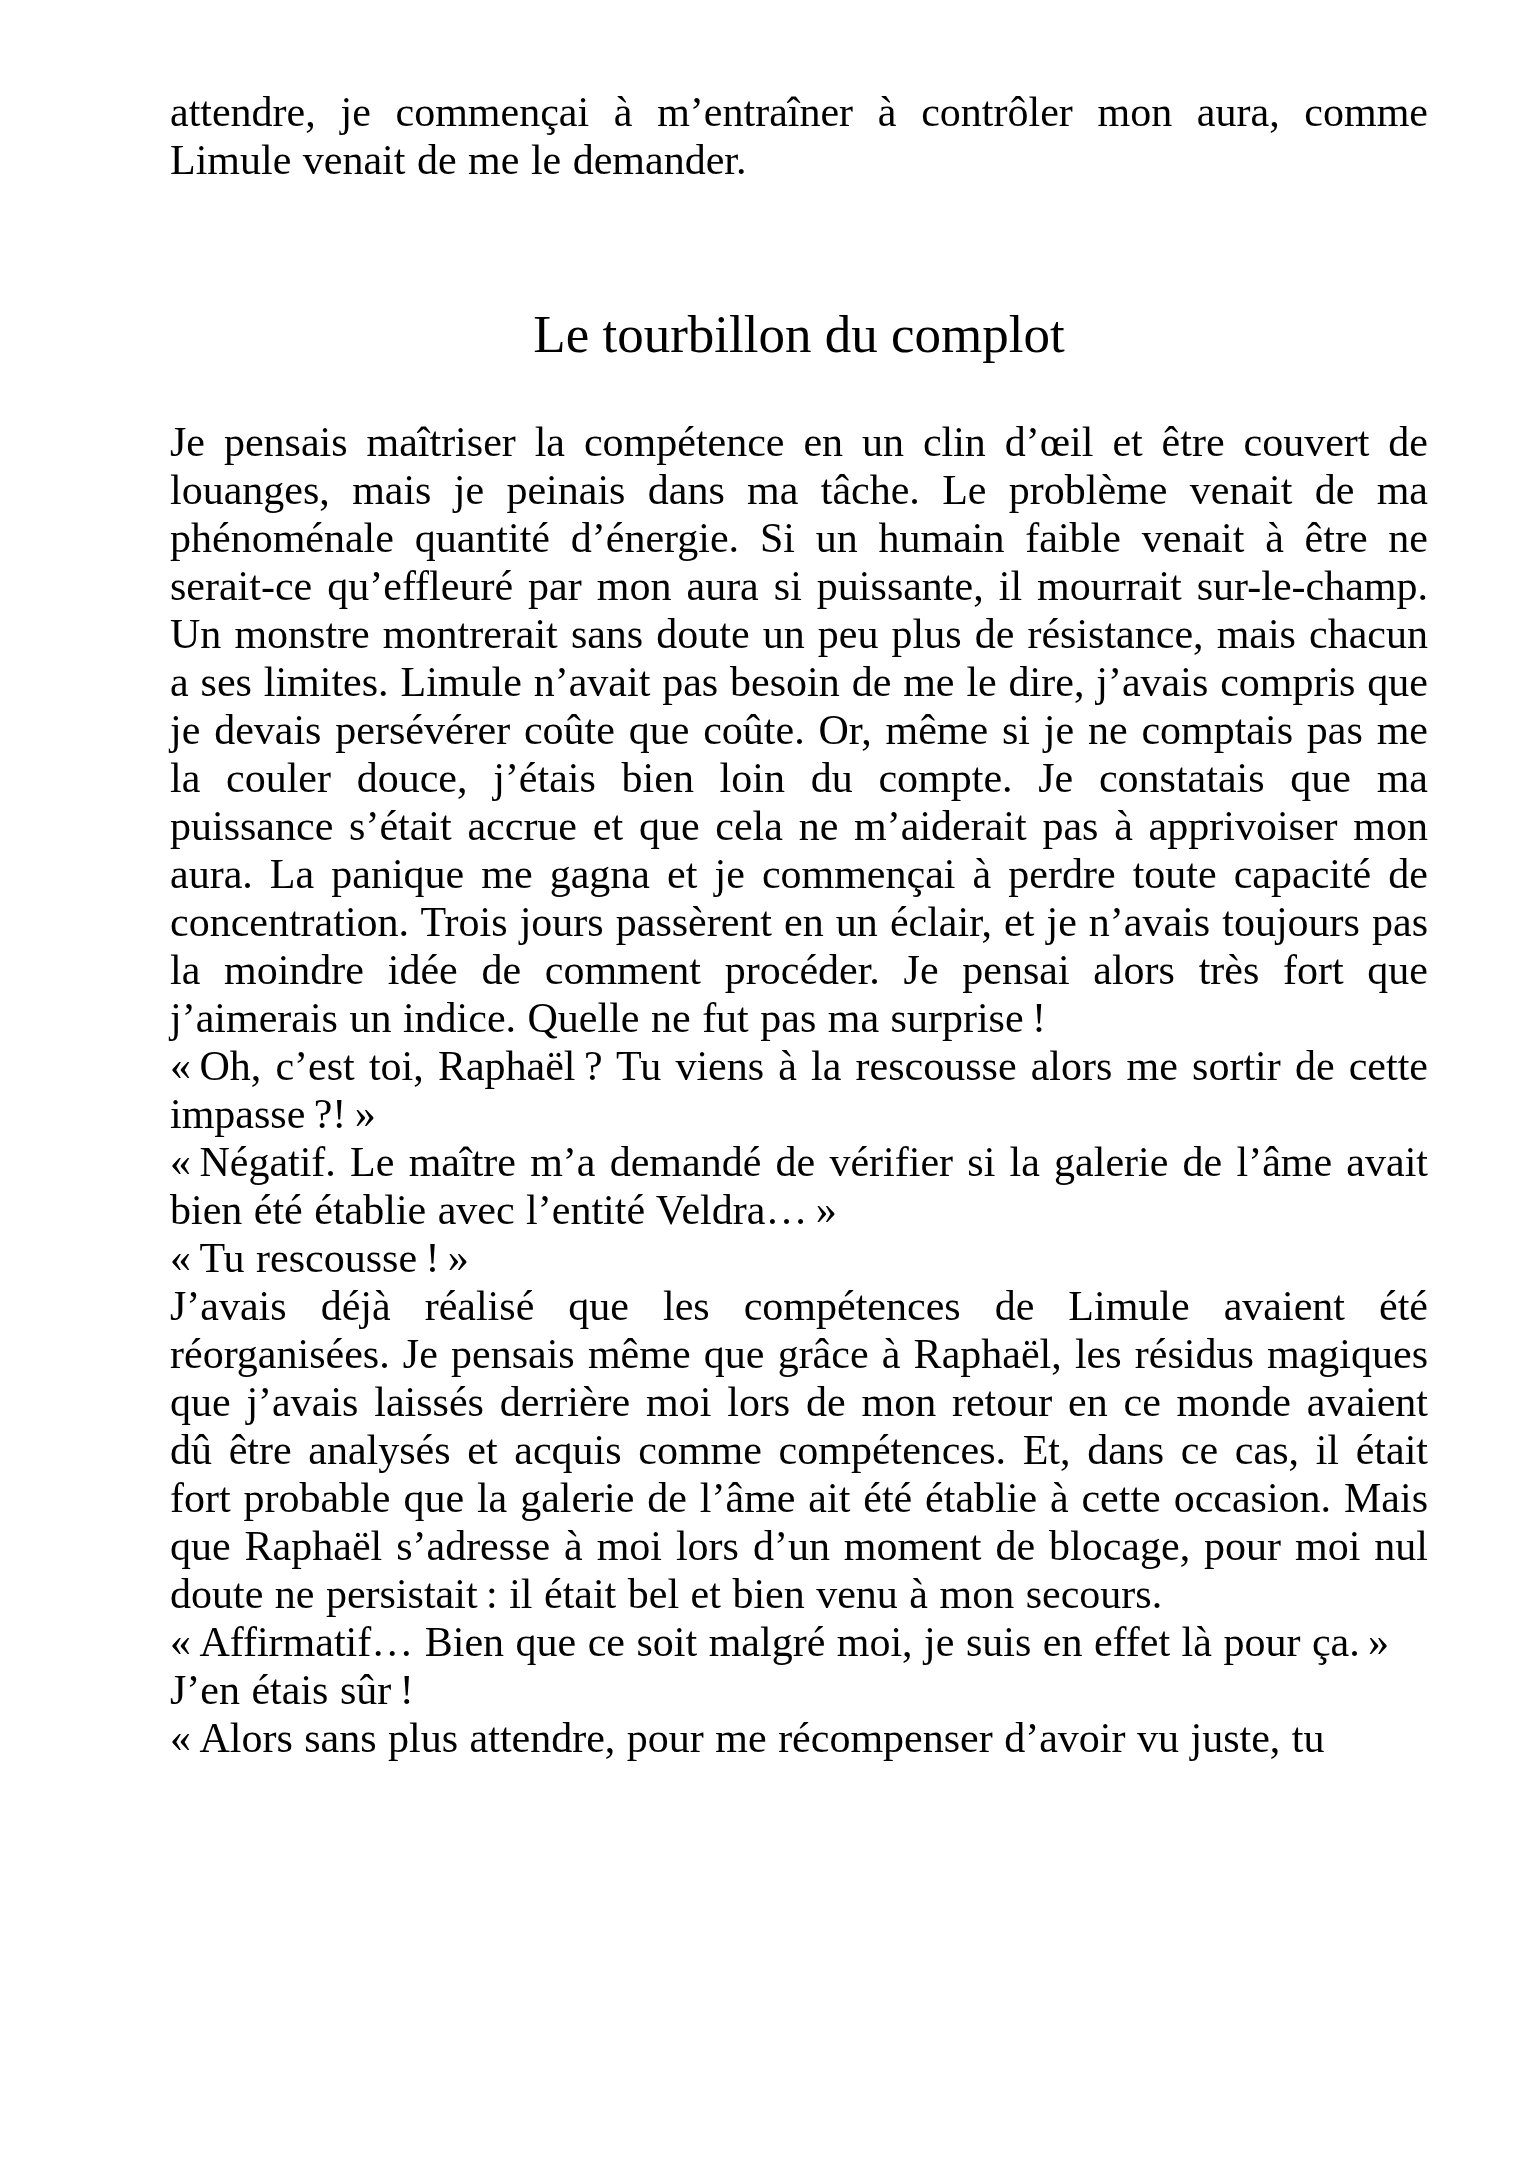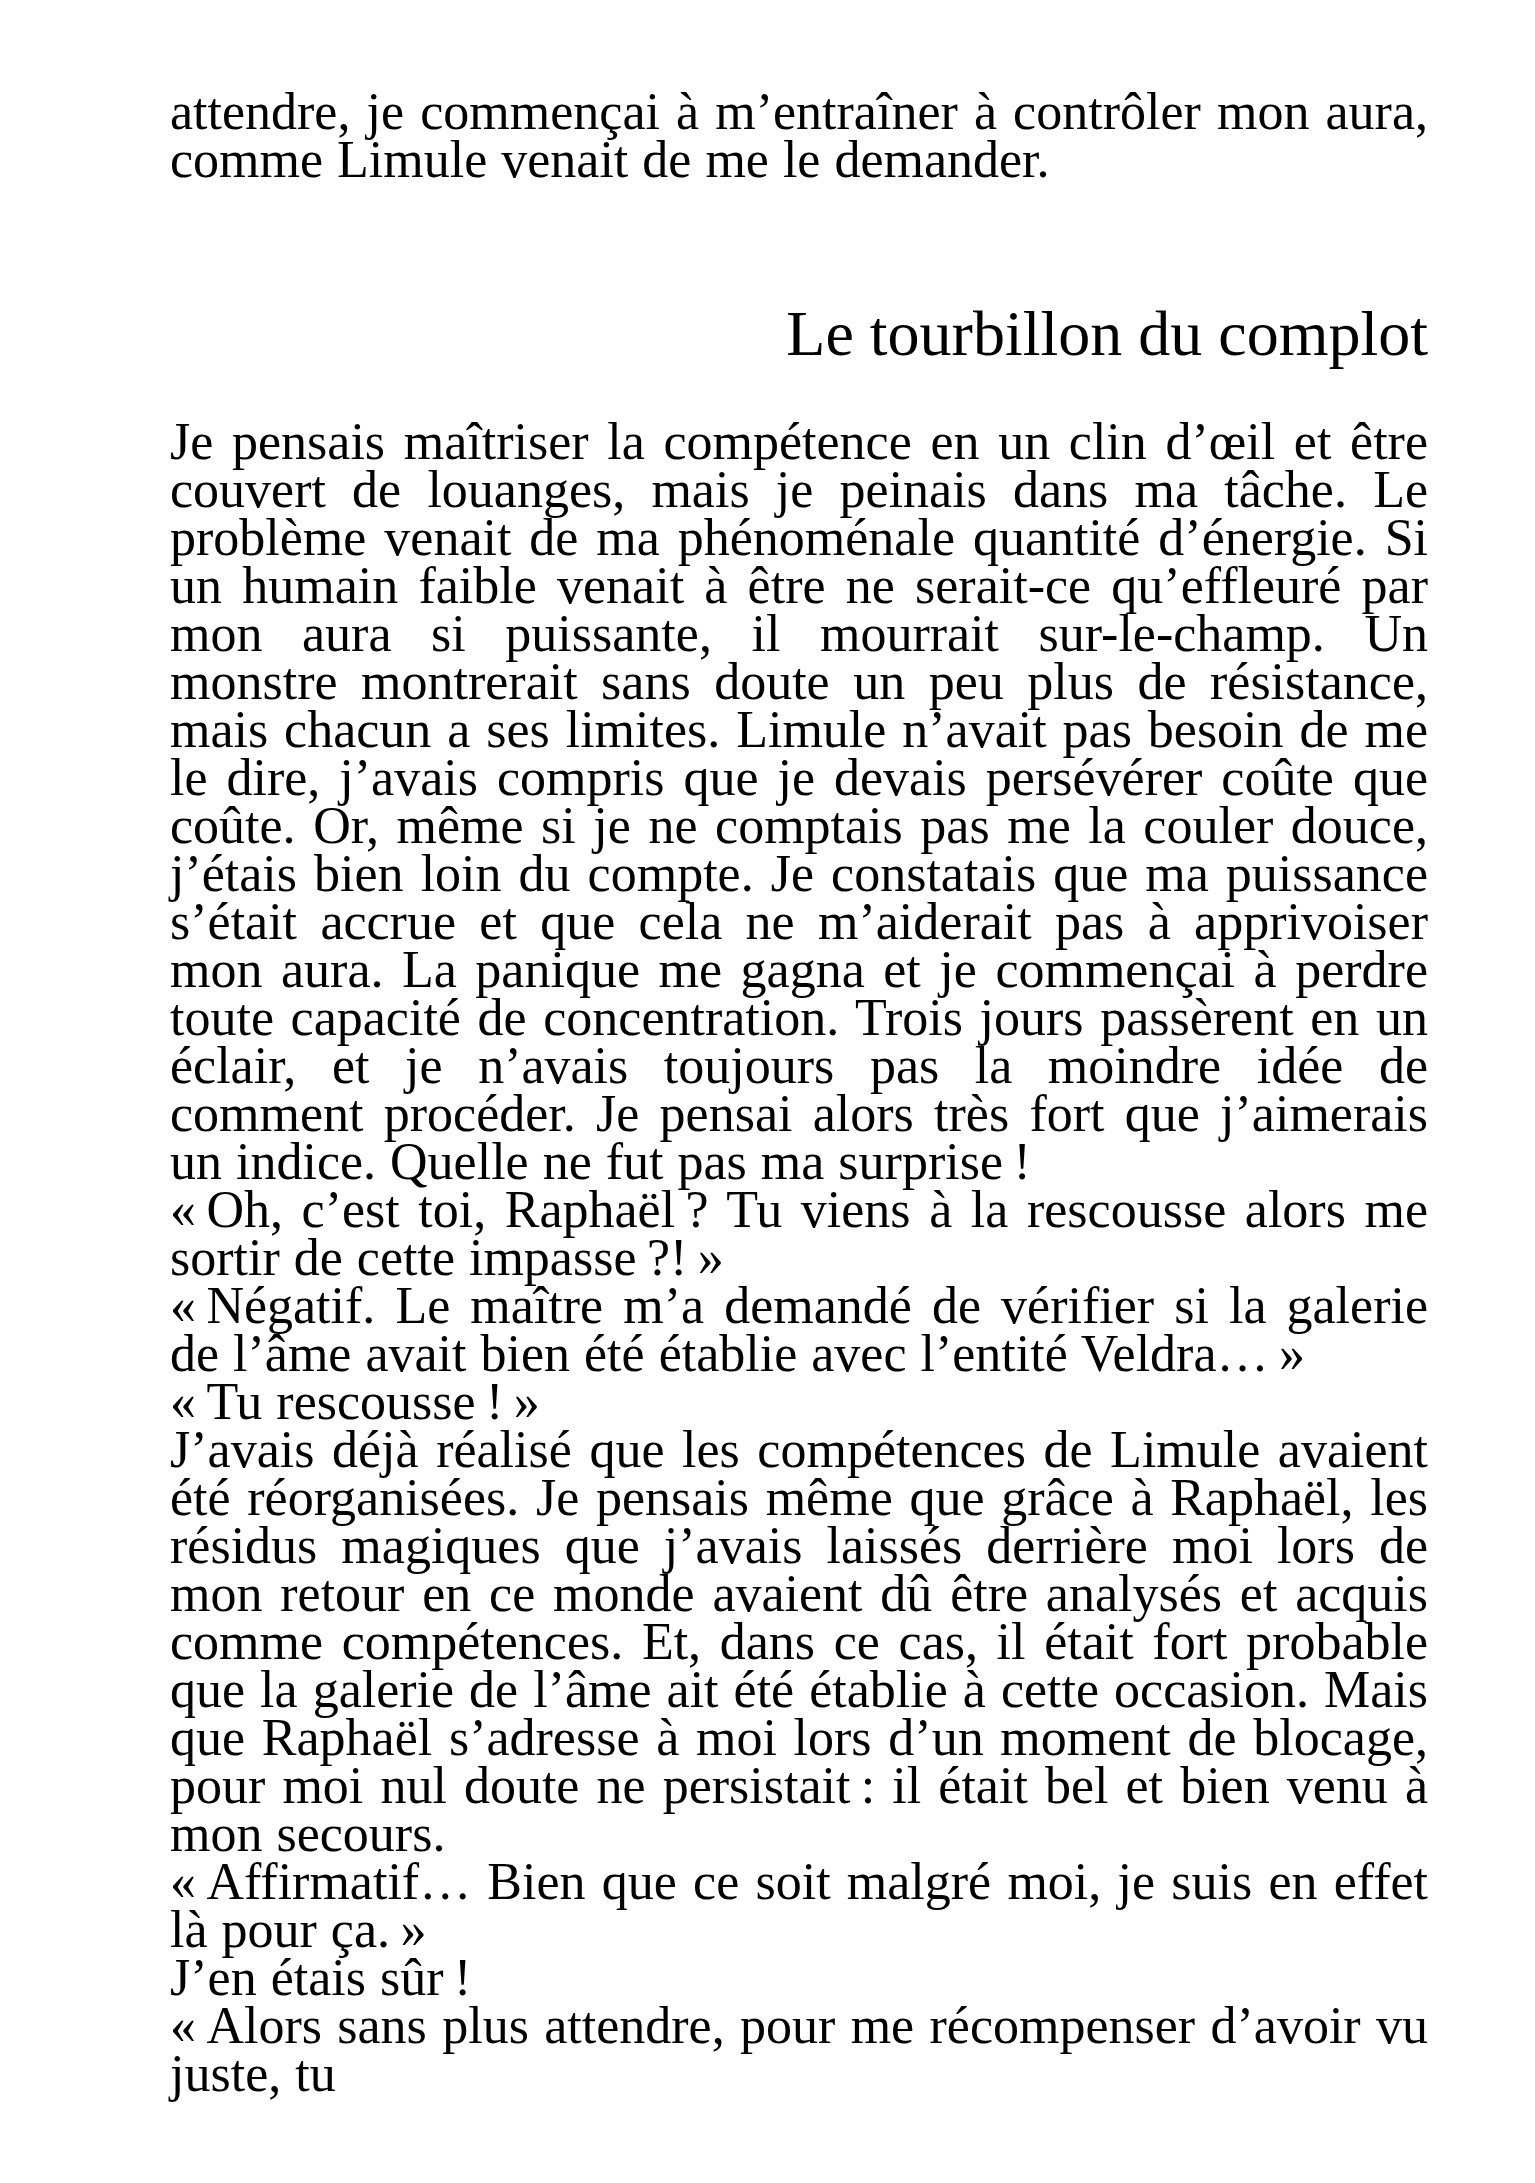--- a/index.html
+++ b/index.html
@@ -17,33 +17,33 @@
     font-family: "Liberation Serif", "DejaVu Serif", serif;
   }
   .text-block {
     position: absolute;
     left: 170px;
     top: 88px;
     width: 1258px;
   }
   .body-par {
     margin: 0;
-    font-size: 52px;
+    font-size: 42px;
     line-height: 48px;
     text-align: justify;
     text-justify: inter-word;
     hyphens: none;
     word-spacing: 1px;
   }
   .chapter-title {
     margin: 118px 0 52px 0;
-    font-size: 64px;
+    font-size: 53px;
     line-height: 64px;
     font-weight: normal;
-    text-align: right;
+    text-align: center;
   }
 </style>
 </head>
 <body>
 
 <div class="page">
   <div class="text-block">
     <p class="body-par">attendre, je commençai à m’entraîner à contrôler mon aura, comme Limule venait de me le demander.</p>
     <h1 class="chapter-title">Le tourbillon du complot</h1>
     <div>

